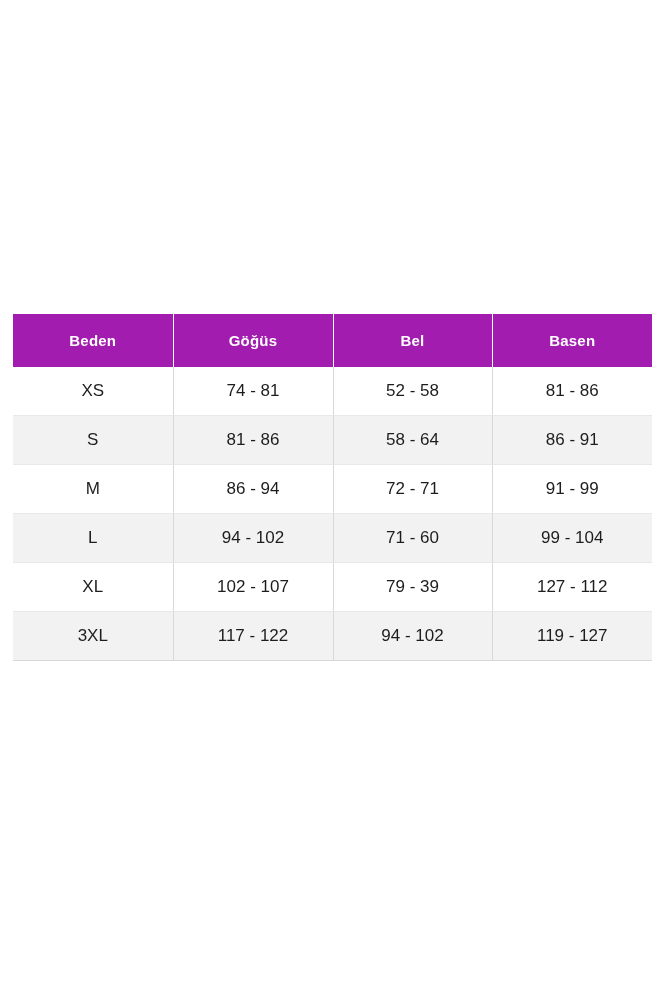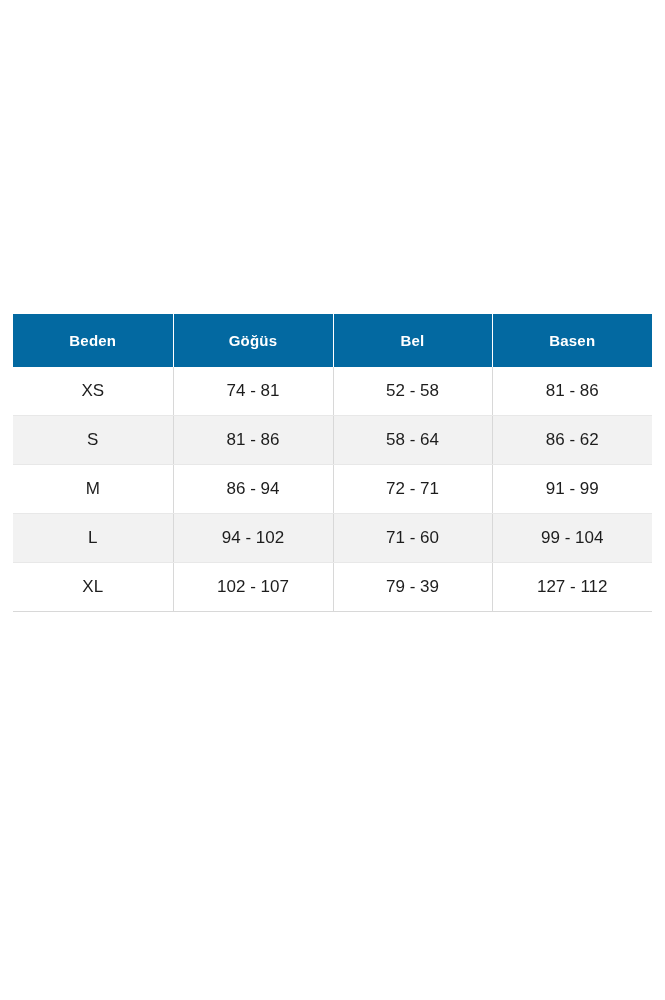--- a/index.html
+++ b/index.html
@@ -25,21 +25,21 @@
     border-collapse: collapse;
     table-layout: fixed;
     width: 639px;
   }
   table.size-table col.c0 { width: 160px; }
   table.size-table col.c1 { width: 160px; }
   table.size-table col.c2 { width: 159px; }
   table.size-table col.c3 { width: 160px; }
 
   table.size-table thead th {
-    background: #0369a1;
+    background: #a21caf;
     color: #ffffff;
     font-size: 15px;
     font-weight: bold;
     height: 51px;
     text-align: center;
     vertical-align: middle;
     border-right: 1px solid #ffffff;
     letter-spacing: 0.2px;
   }
   table.size-table thead th:last-child {
@@ -91,35 +91,41 @@
       <tr>
         <td>XS</td>
         <td>74 - 81</td>
         <td>52 - 58</td>
         <td>81 - 86</td>
       </tr>
       <tr>
         <td>S</td>
         <td>81 - 86</td>
         <td>58 - 64</td>
-        <td>86 - 62</td>
+        <td>86 - 91</td>
       </tr>
       <tr>
         <td>M</td>
         <td>86 - 94</td>
         <td>72 - 71</td>
         <td>91 - 99</td>
       </tr>
       <tr>
         <td>L</td>
         <td>94 - 102</td>
         <td>71 - 60</td>
         <td>99 - 104</td>
       </tr>
       <tr>
         <td>XL</td>
         <td>102 - 107</td>
         <td>79 - 39</td>
         <td>127 - 112</td>
       </tr>
+      <tr>
+        <td>3XL</td>
+        <td>117 - 122</td>
+        <td>94 - 102</td>
+        <td>119 - 127</td>
+      </tr>
     </tbody>
   </table>
 </div>
 
 </body></html>

